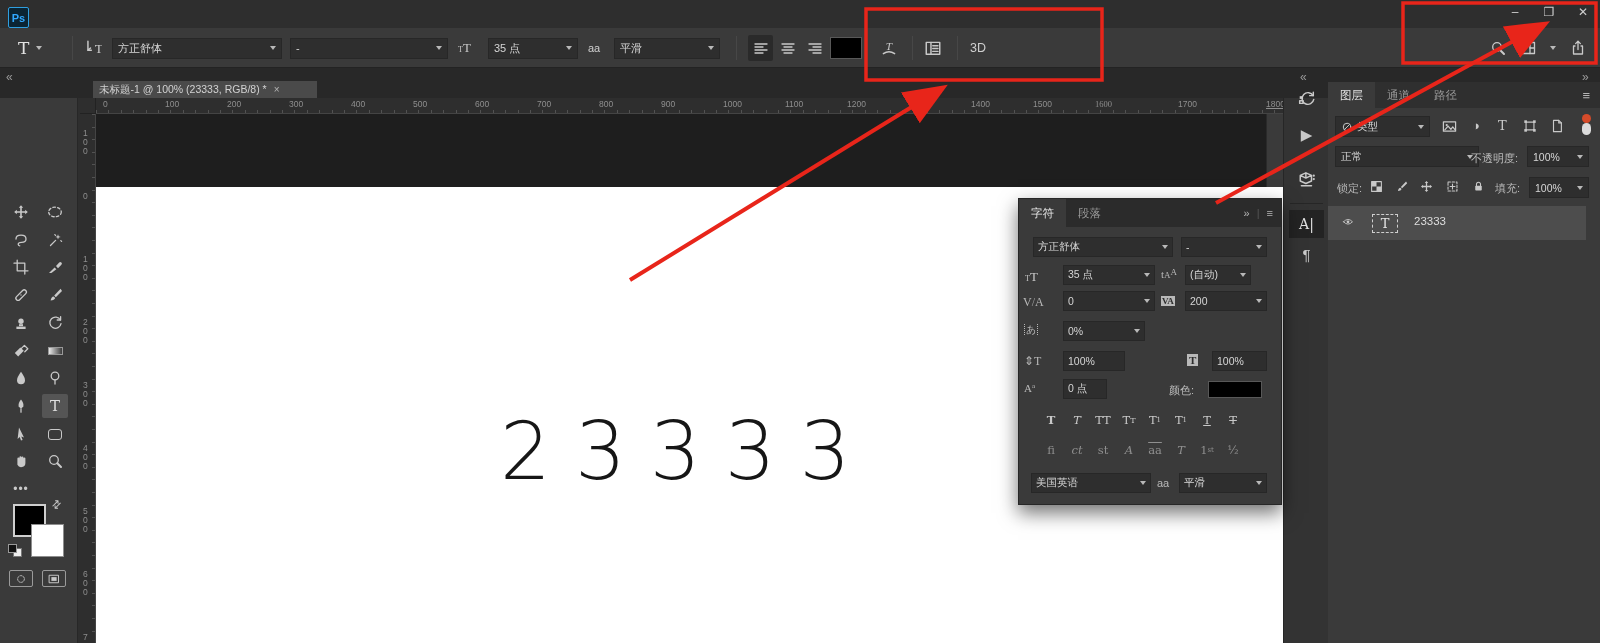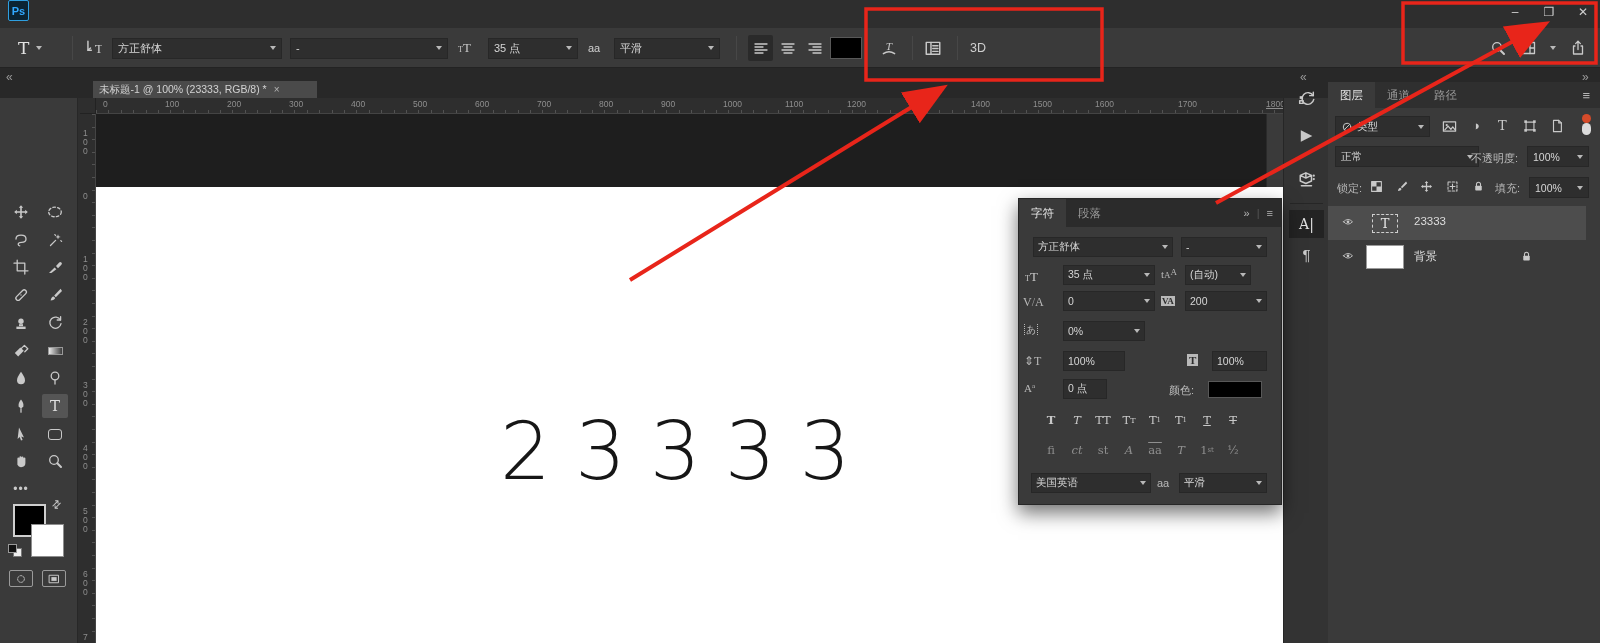--- a/index.html
+++ b/index.html
@@ -2,21 +2,21 @@
 <html><head>
 <meta charset="utf-8">
 <style>
   * { margin:0; padding:0; box-sizing:border-box; }
   html,body { width:1600px; height:643px; overflow:hidden; background:#1f1f1f;
     font-family:"Liberation Sans","DejaVu Sans",sans-serif; }
   #app { position:relative; width:1600px; height:643px; background:#2e2e2e; }
 
   
   #menubar { position:absolute; left:0; top:0; width:1600px; height:28px; background:#2e2e2e;
-    display:flex; align-items:flex-start; }
+    display:flex; align-items:flex-end; }
   #ps-logo { width:21px; height:21px; margin-left:8px; border:1px solid #2f9fe0; border-radius:2px;
     background:#0b2433; color:#31a8ff; font-size:11px; font-weight:bold; display:flex;
     align-items:center; justify-content:center; }
   #menu { display:flex; margin-left:16px; }
   #menu .mi { color:#d8d8d8; font-size:12.5px; padding:0 11px; line-height:28px; cursor:default; }
   #menu .mi.dim { color:#8d8d8d; }
   #winctl { position:absolute; right:0; top:0; height:26px; display:flex; }
   #winctl span { width:34px; text-align:center; line-height:24px; color:#cfcfcf; font-size:12px; }
 
   
@@ -513,21 +513,21 @@
       <span class="hlabel" style="left: 379px;">600</span>
       <span class="hlabel" style="left: 441px;">700</span>
       <span class="hlabel" style="left: 503px;">800</span>
       <span class="hlabel" style="left: 565px;">900</span>
       <span class="hlabel" style="left: 627px;">1000</span>
       <span class="hlabel" style="left: 689px;">1100</span>
       <span class="hlabel" style="left: 751px;">1200</span>
       <span class="hlabel" style="left: 813px;">1300</span>
       <span class="hlabel" style="left: 875px;">1400</span>
       <span class="hlabel" style="left: 937px;">1500</span>
-      <span class="hlabel" style="left: 999px;">1600</span>
+      <span class="hlabel" style="left: 999px; font-family: Liberation Serif, serif;">1600</span>
       <span class="hlabel" style="left: 1082px;">1700</span>
       <span class="hlabel" style="left: 1170px; text-decoration: underline;">1800</span>
     </div>
   <div id="vruler">
       <div class="vtick" style="top: 0px; width: 3px; opacity: 0.6;"></div>
       <div class="vtick" style="top: 12.6px; width: 3px; opacity: 0.6;"></div>
       <div class="vtick" style="top: 25.2px; width: 3px; opacity: 0.6;"></div>
       <div class="vtick" style="top: 37.8px; width: 3px; opacity: 0.6;"></div>
       <div class="vtick" style="top: 50.4px; width: 3px; opacity: 0.6;"></div>
       <div class="vtick" style="top: 63px; width: 3px; opacity: 0.6;"></div>
@@ -810,34 +810,20 @@
     <div class="layer-row selected" style="top:124px">
       <span class="layer-eye"><svg viewBox="0 0 16 16" width="16" height="11" fill="none" stroke="#c9c9c9" stroke-width="1.3" stroke-linecap="round" stroke-linejoin="round">
             <path d="M1.5 5.5 Q8 -1.5 14.5 5.5 Q8 12.5 1.5 5.5 Z"></path>
             <circle cx="8" cy="5.5" r="2" fill="#c9c9c9" stroke="none"></circle>
           </svg></span>
       <span class="layer-thumb">
           <span class="thumb-t">T</span>
         </span>
       <span class="layer-name">23333</span>
     </div>
-    <div class="layer-row" style="top:158px">
-      <span class="layer-eye"><svg viewBox="0 0 16 16" width="16" height="11" fill="none" stroke="#c9c9c9" stroke-width="1.3" stroke-linecap="round" stroke-linejoin="round">
-            <path d="M1.5 5.5 Q8 -1.5 14.5 5.5 Q8 12.5 1.5 5.5 Z"></path>
-            <circle cx="8" cy="5.5" r="2" fill="#c9c9c9" stroke="none"></circle>
-          </svg></span>
-      <span class="layer-thumb">
-          <span class="thumb-bg"></span>
-        </span>
-      <span class="layer-name">背景</span>
-      <span class="layer-lock"><svg viewBox="0 0 16 16" width="13" height="13" fill="none" stroke="#c9c9c9" stroke-width="1.3" stroke-linecap="round" stroke-linejoin="round">
-            <rect x="4" y="7" width="8" height="6" rx="1" fill="#c9c9c9" stroke="none"></rect>
-            <path d="M5.5 7 V5.2 a2.5 2.5 0 0 1 5 0 V7"></path>
-          </svg></span>
-    </div>
   </section>
 
   <svg id="annot">
     <defs>
       <marker id="ah" markerWidth="11" markerHeight="9" refX="9" refY="4.5" orient="auto">
         <path d="M0 0 L11 4.5 L0 9 Z" fill="#e8251a"></path>
       </marker>
     </defs>
     <rect id="an-box1" x="866" y="9" width="236" height="71" fill="none" stroke="#e8251a" stroke-width="3.5"></rect>
     <rect id="an-box2" x="1403" y="3" width="193" height="60" fill="none" stroke="#e8251a" stroke-width="3.5"></rect>

